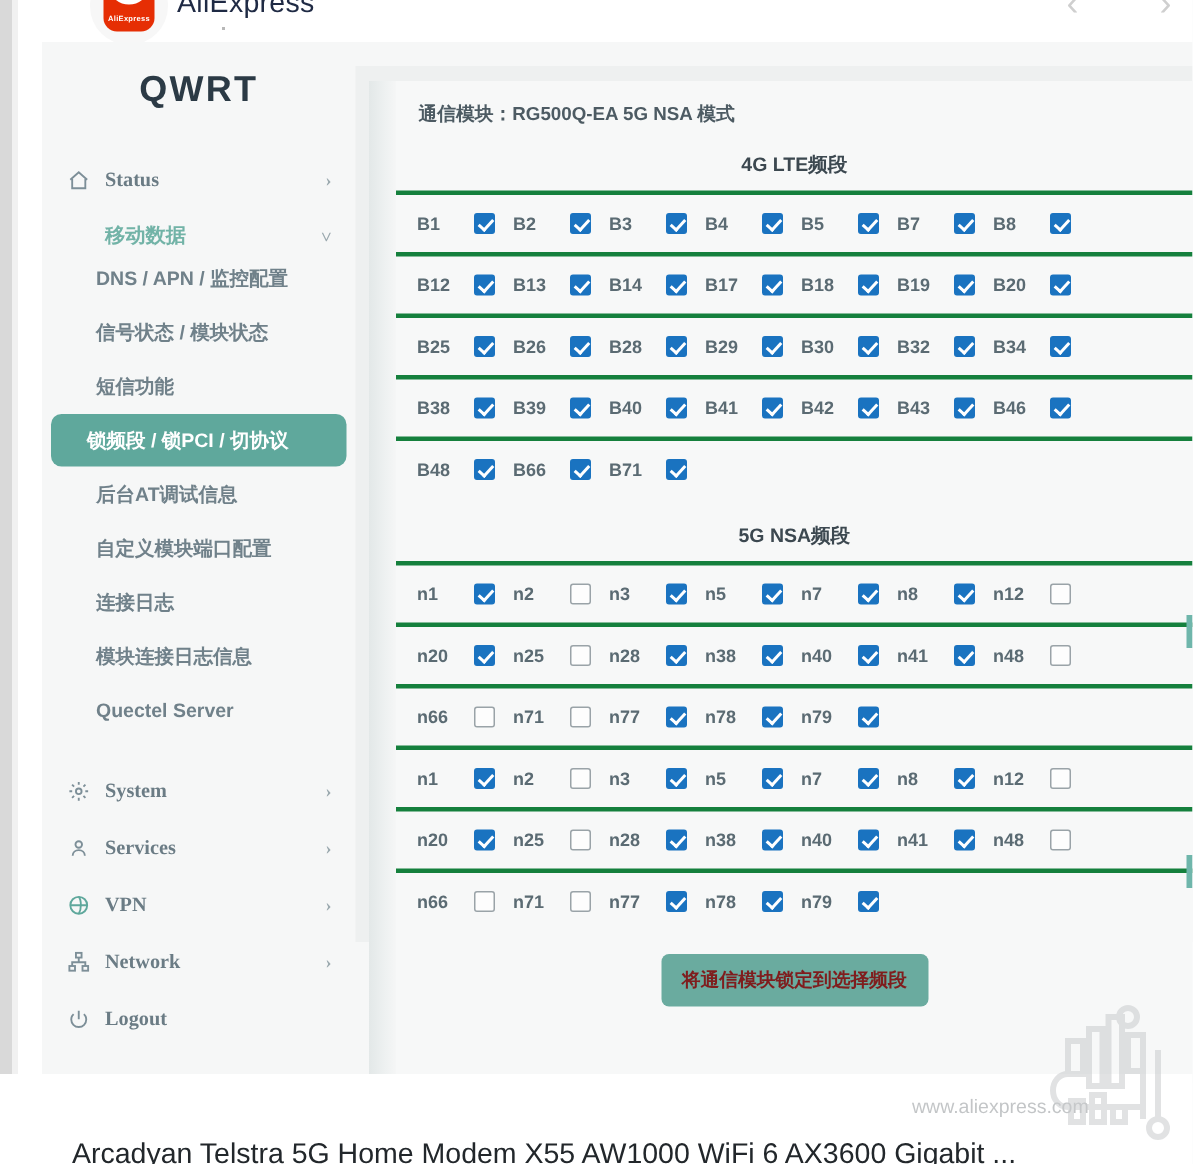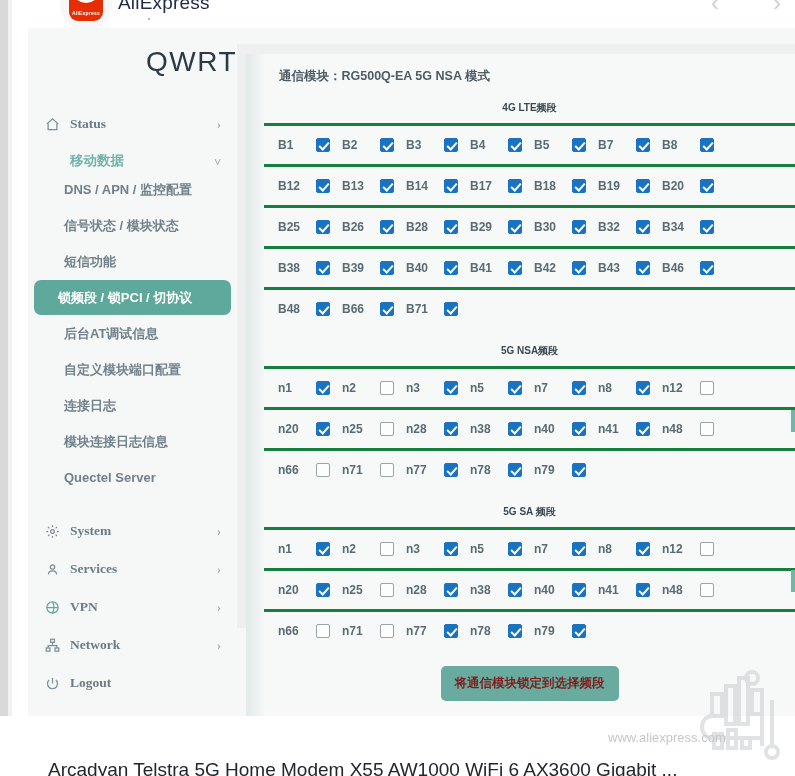--- a/index.html
+++ b/index.html
@@ -66,21 +66,21 @@
     position:absolute;left:28px;top:28px;width:767px;height:688px;
     background:#f6f7f7;
   }
 
   
   .sidebar{
     position:absolute;left:0;top:0;width:209px;height:688px;
     background:#f6f7f7;
   }
   .brand{
-    text-align:right;font-size:28px;font-weight:normal;color:#2b3a45;
+    text-align:center;font-size:24px;font-weight:bold;color:#2b3a45;
     letter-spacing:1.5px;padding-top:18px;
   }
   .nav{margin-top:18px;}
   .nav-item{
     display:flex;align-items:flex-end;gap:10px;
     height:36px;margin:2px 6px;padding:0 10px;
     font-size:13.5px;font-weight:bold;color:#6b7c85;
     border-radius:6px;cursor:pointer;white-space:nowrap;font-family:Liberation Serif, serif;
   }
   .nav-item .ic{
@@ -114,21 +114,21 @@
   }
   .card{
     position:absolute;left:27px;top:10px;width:531px;height:668px;
     background:#f7f8f8;
   }
   .module-line{
     font-size:12.5px;font-weight:bold;color:#4d5b63;
     padding:14px 0 0 15px;
   }
   .section-title{
-    text-align:center;font-size:10px;font-weight:bold;color:#3c4850;
+    text-align:center;font-size:13px;font-weight:bold;color:#3c4850;
     padding:16px 0 8px 0;
   }
   .band-row{
     display:flex;align-items:center;height:38px;
     border-top:3px solid #15803d;
     padding-left:14px;
   }
   .band-cell{
     width:64px;display:flex;align-items:center;gap:14px;
     flex:0 0 64px;
@@ -534,21 +534,20 @@
             </div>
             <div class="band-cell">
               <span class="band-label">n78</span>
               <span class="cb on"></span>
             </div>
             <div class="band-cell">
               <span class="band-label">n79</span>
               <span class="cb on"></span>
             </div>
           </div>
-          <div class="section-title">5G SA 频段</div>
           <div class="band-row">
             <div class="band-cell">
               <span class="band-label">n1</span>
               <span class="cb on"></span>
             </div>
             <div class="band-cell">
               <span class="band-label">n2</span>
               <span class="cb off"></span>
             </div>
             <div class="band-cell">

